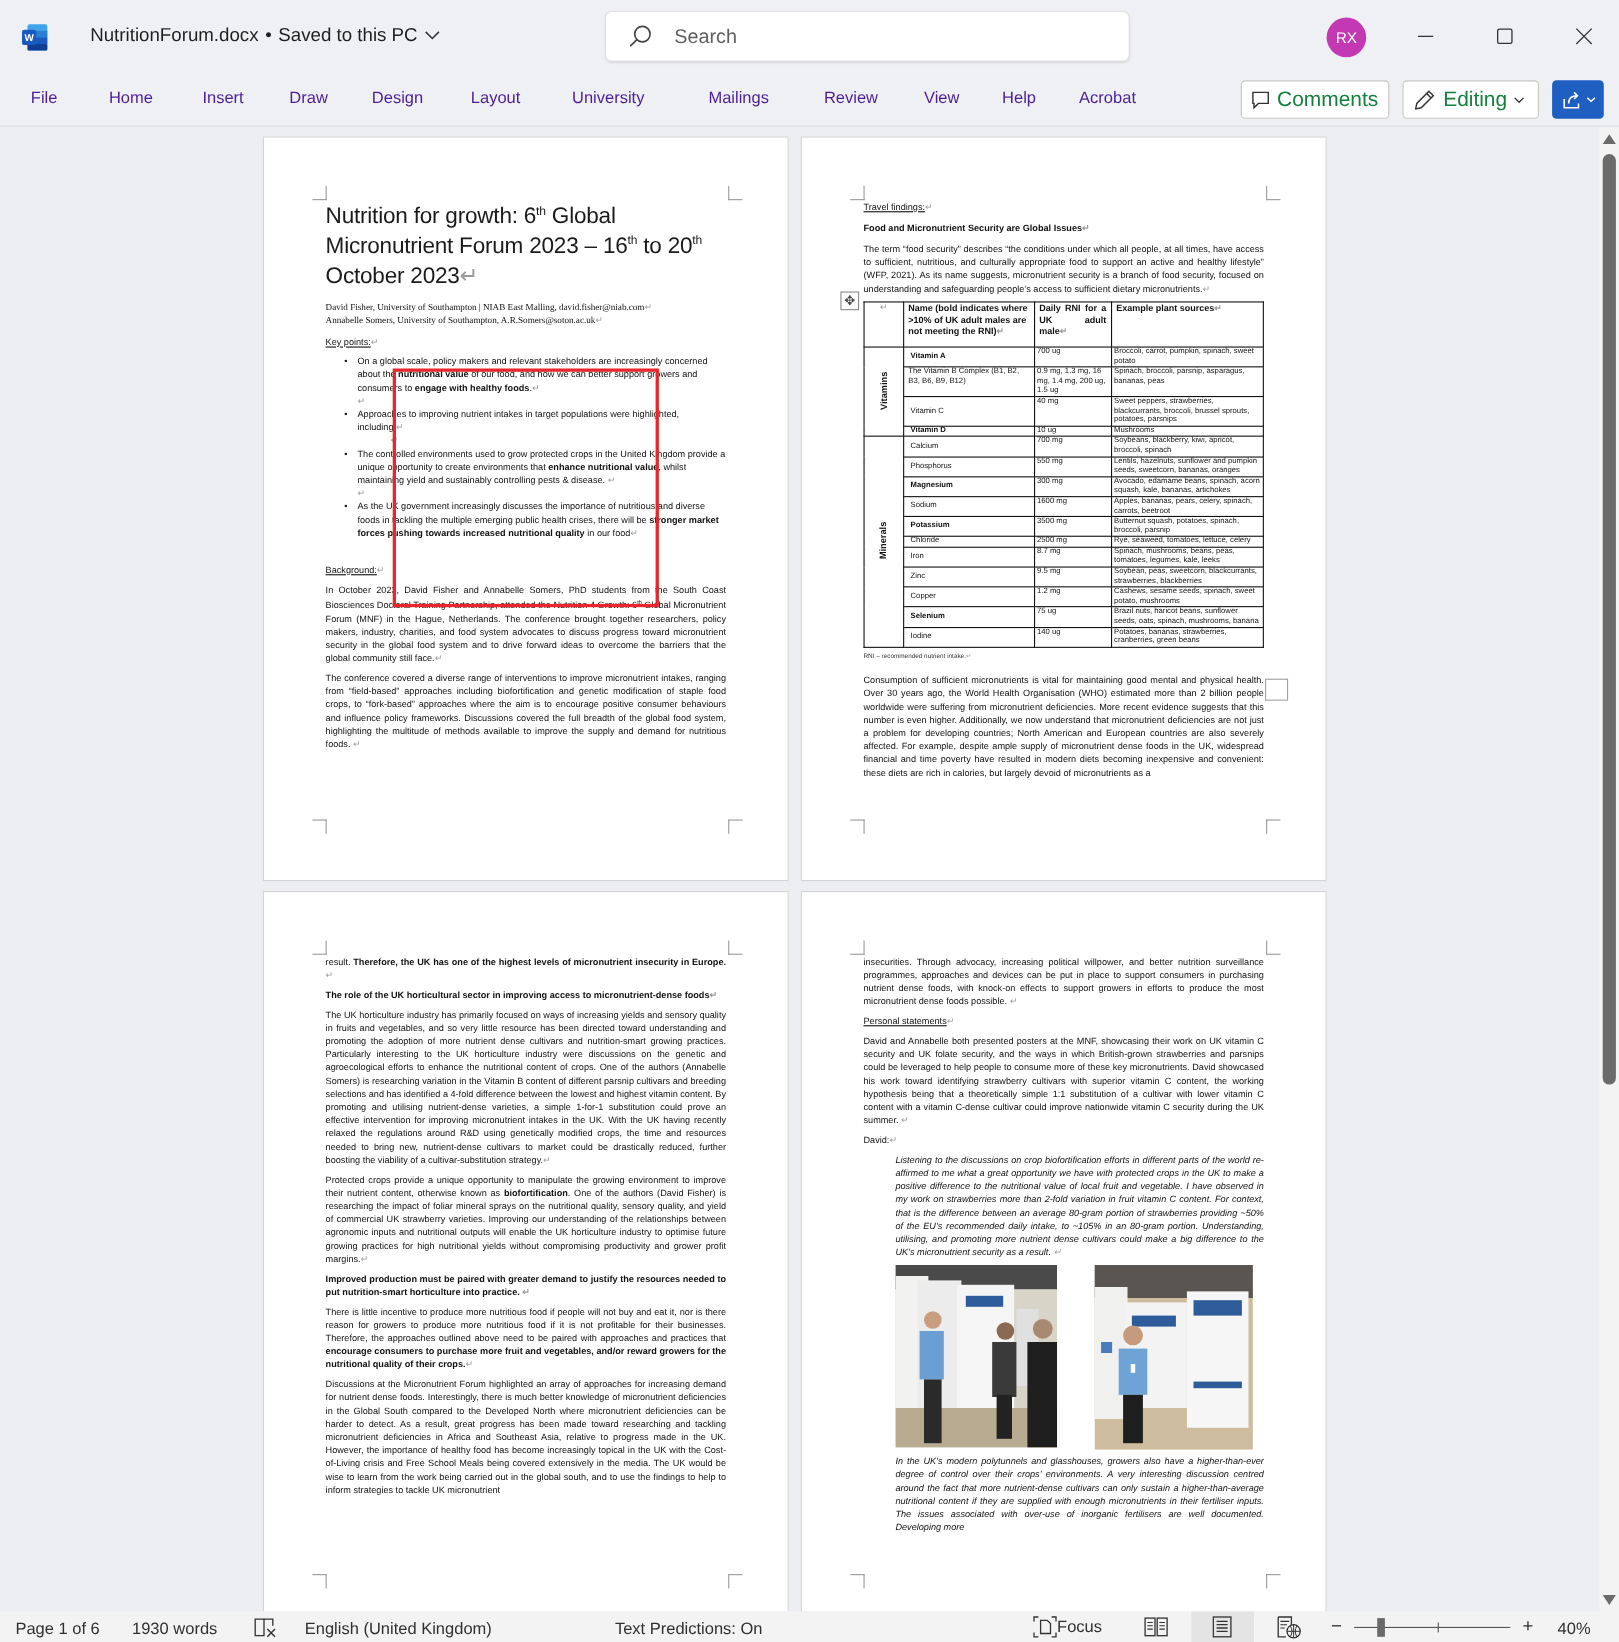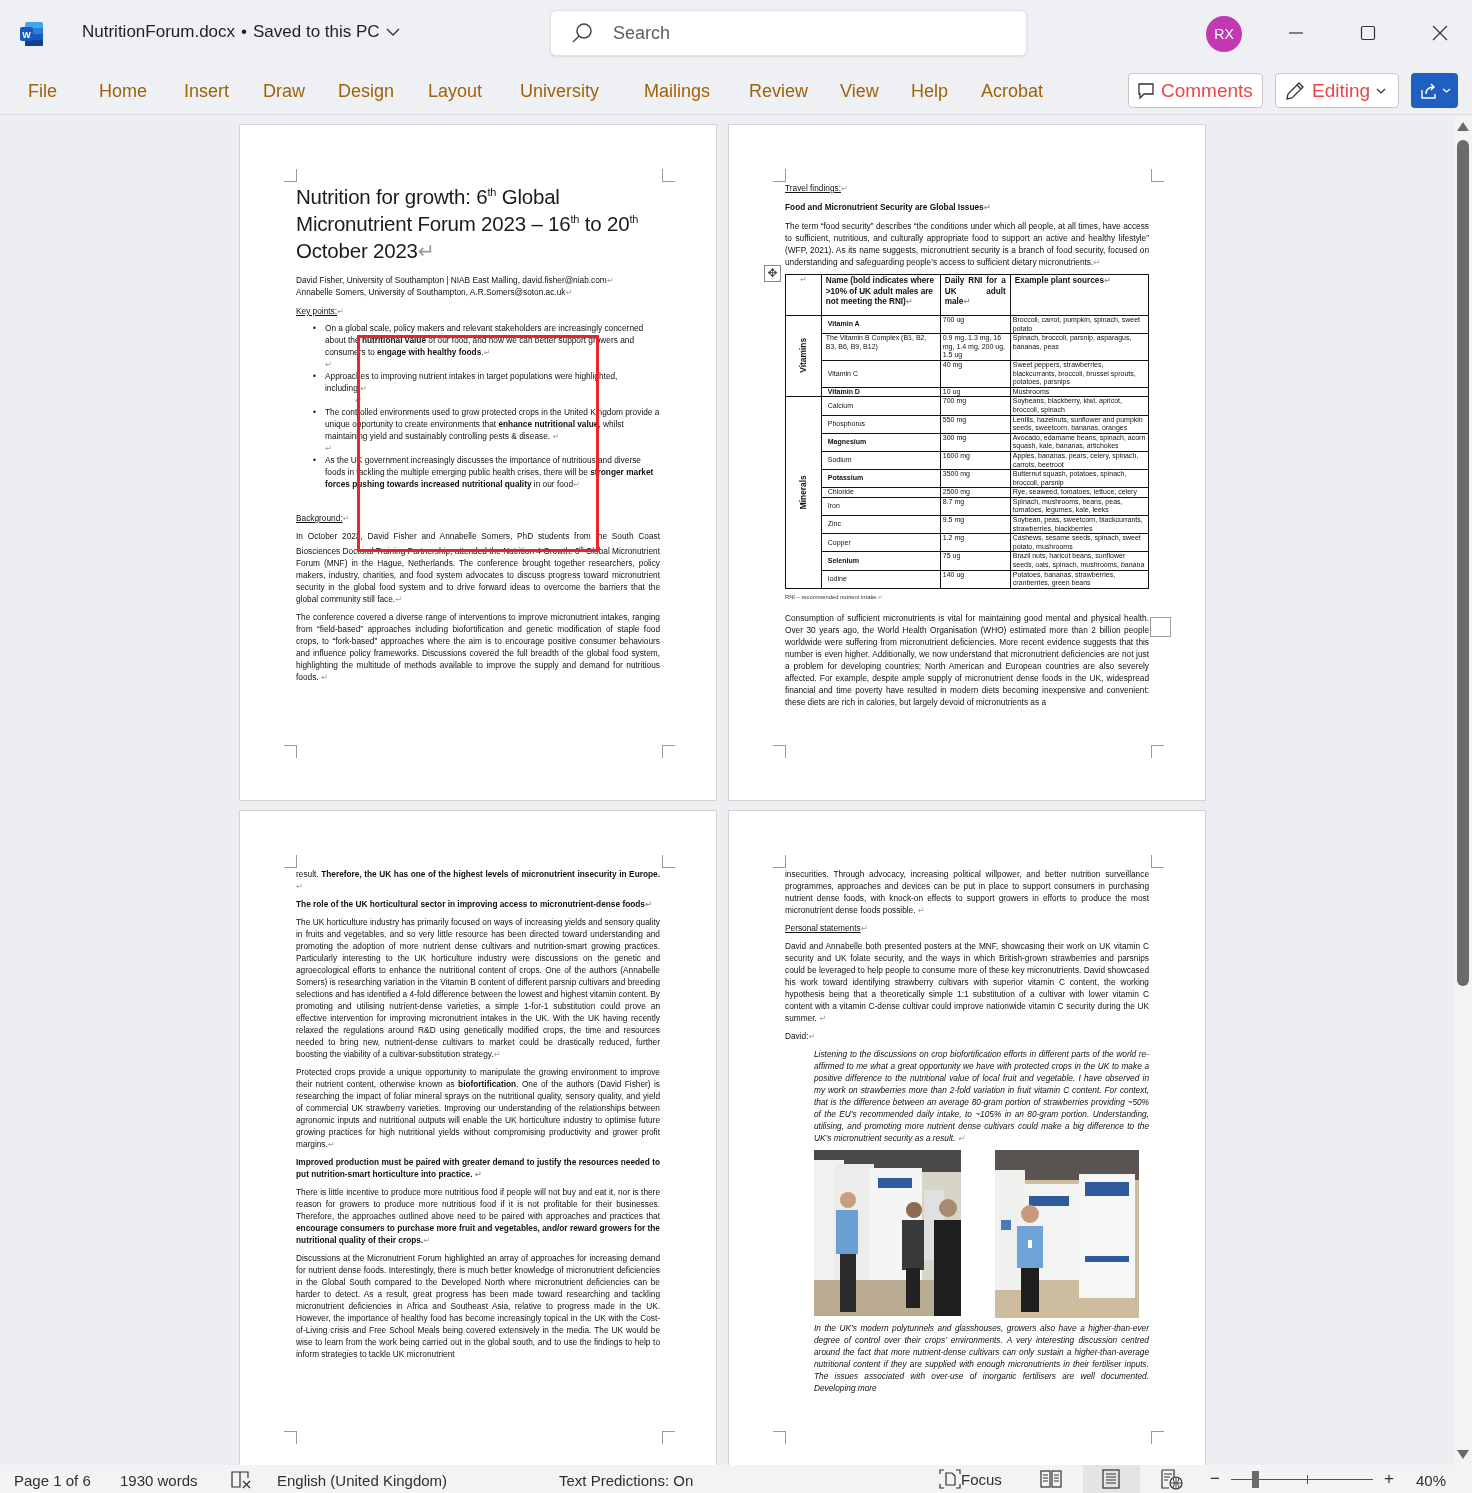--- a/index.html
+++ b/index.html
@@ -11,22 +11,22 @@
   .word-logo { position: absolute; left: 20px; top: 21px; width: 24px; height: 26px; }
   .doc-title { position: absolute; left: 82px; top: 22px; font-size: 17px; color: #1f1f1f; display: flex; align-items: center; gap: 6px; }
   .search-box { position: absolute; left: 550px; top: 10px; width: 477px; height: 46px; background: #fff; border: 1px solid #e1e1e1; border-radius: 6px; box-shadow: 0 1px 2px rgba(0,0,0,0.1); display: flex; align-items: center; }
   .search-box .ico { margin-left: 20px; width: 22px; height: 22px; }
   .search-box span { margin-left: 20px; font-size: 18px; color: #5f5f5f; }
   .avatar { position: absolute; left: 1206px; top: 16px; width: 36px; height: 36px; border-radius: 50%; background: #c239b3; color: #fff; font-size: 14px; display: flex; align-items: center; justify-content: center; }
   .winbtn { position: absolute; top: 18px; width: 30px; height: 30px; display: flex; align-items: center; justify-content: center; }
 
   
   .ribbon { position: absolute; left: 0; top: 66px; width: 1472px; height: 49px; background: #eef0f3; border-bottom: 1px solid #dcdcdc; }
-  .tab { position: absolute; top: 15px; font-size: 18px; color: #a16207; }
-  .rbtn { position: absolute; top: 7px; height: 35px; background: #fff; border: 1px solid #c6c6c6; border-radius: 4px; display: flex; align-items: center; font-size: 19px; color: #ef4444; padding: 16px 8px; gap: 6px; }
+  .tab { position: absolute; top: 15px; font-size: 15px; color: #4c1d95; }
+  .rbtn { position: absolute; top: 7px; height: 35px; background: #fff; border: 1px solid #c6c6c6; border-radius: 4px; display: flex; align-items: center; font-size: 19px; color: #15803d; padding: 16px 8px; gap: 6px; }
   .share-btn { position: absolute; left: 1411px; top: 7px; width: 47px; height: 35px; background: #1f5fc2; border-radius: 4px; display: flex; align-items: center; justify-content: center; gap: 3px; }
 
   
   .canvas { position: absolute; left: 0; top: 116px; width: 1454px; height: 1349px; background: #eceef1; overflow: hidden; }
   .page { position: absolute; width: 478px; background: #fff; border: 1px solid #d4d4d4; }
   .p1 { left: 239px; top: 8px; height: 677px; }
   .p2 { left: 728px; top: 8px; height: 677px; }
   .p3 { left: 239px; top: 694px; height: 660px; }
   .p4 { left: 728px; top: 694px; height: 660px; }
   .corner { position: absolute; width: 13px; height: 13px; border-color: #9a9a9a; border-style: solid; border-width: 0; }
@@ -35,21 +35,21 @@
   .c-bl { border-right-width: 1px; border-top-width: 1px; }
   .c-br { border-left-width: 1px; border-top-width: 1px; }
 
   .content { position: absolute; left: 56px; width: 364px; font-size: 8.3px; line-height: 12px; color: #111; }
   .content p { margin-bottom: 6px; text-align: justify; }
   .heading-big { font-size: 20.5px; line-height: 27px; font-weight: normal; color: #1b1b1b; margin-bottom: 10px; letter-spacing: -0.2px; }
   .heading-big sup { font-size: 11px; vertical-align: super; line-height: 0; }
   .mark { color: #9a9a9a; }
   .u { text-decoration: underline; }
   .b { font-weight: bold; }
-  .author { text-align: left; margin-bottom: 0 !important; }
+  .author { text-align: left; margin-bottom: 0 !important; font-family: Liberation Serif, serif; }
   ul.bul { list-style: none; margin: 0 0 0 0; }
   ul.bul > li { position: relative; padding-left: 29px; margin-bottom: 0; text-align: left; }
   ul.bul > li::before { content: "•"; position: absolute; left: 17px; top: 0; }
   ul.sub { list-style: none; }
   ul.sub li { position: relative; padding-left: 59px; text-align: left; }
   ul.sub li::before { content: "o"; position: absolute; left: 44px; top: 0; font-size: 7px; }
   .blank { height: 12px; }
 
   .red-box { position: absolute; left: 117px; top: 210px; width: 242px; height: 217px; border: 3px solid #e8262c; pointer-events: none; }
 

